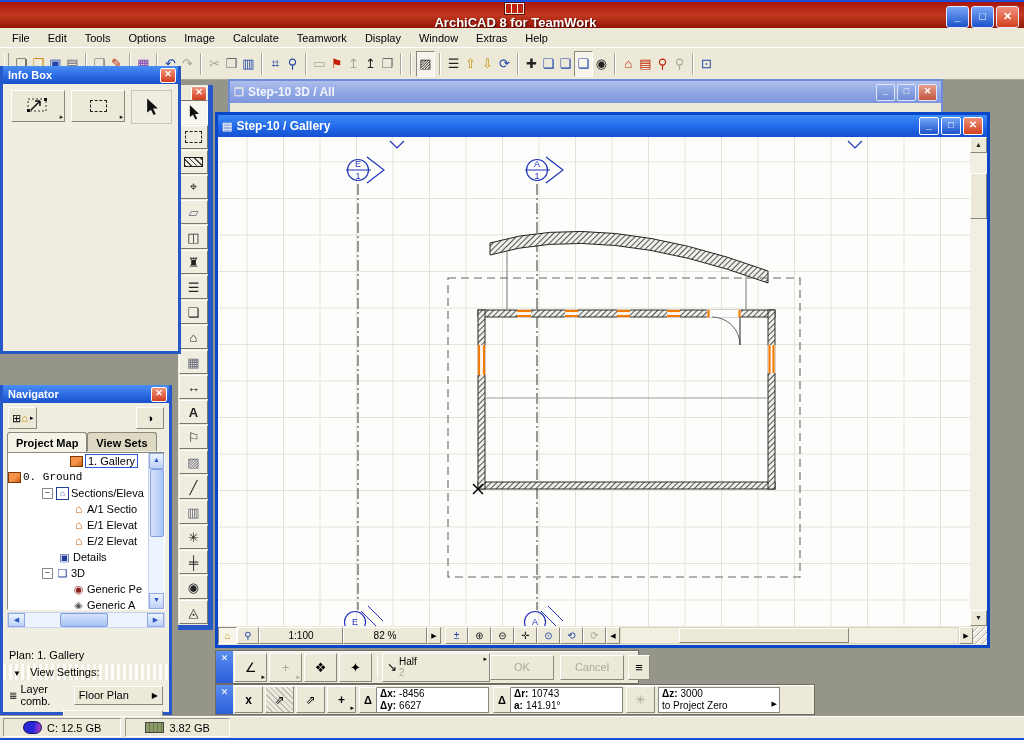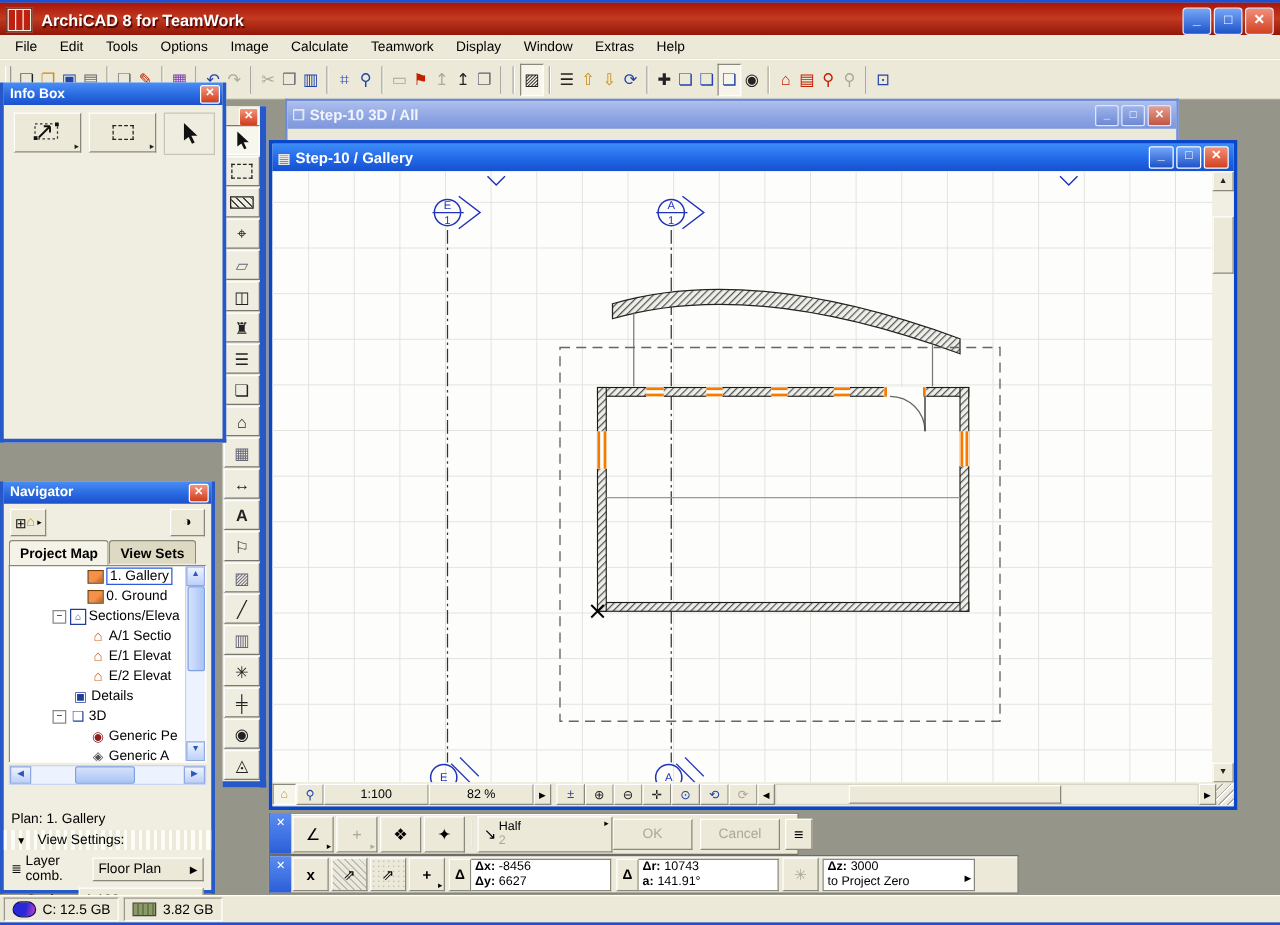--- a/index.html
+++ b/index.html
@@ -1,21 +1,21 @@
 <!DOCTYPE html>
 <html><head>
 <meta charset="utf-8">
 <style>
   html,body{margin:0;padding:0;background:#555;}
   .screen{position:relative;width:1024px;height:740px;background:#96958a;overflow:hidden;
           font-family:"Liberation Sans",sans-serif;font-size:11px;color:#000;}
   
   .titlebar{position:absolute;left:0;top:0;width:1024px;height:28px;
     background:linear-gradient(180deg,#a81408 0%,#c23a20 45%,#8c1004 100%);
-    border-top:2px solid #1d4ed8;display:flex;align-items:center;}
+    border-top:2px solid #1d4ed8;display:flex;align-items:center;flex-direction:column;}
   .app-icon{width:17px;height:16px;margin-left:5px;background:#f4f0e0;border:1px solid #5a0c04;
     display:flex;gap:1px;align-items:stretch;padding:1px;}
   .app-icon i{flex:1;background:#c02010;}
   .title-text{color:#fff;font-weight:bold;font-size:13px;margin-left:7px;text-shadow:1px 1px 1px #400;}
   .winbtns{position:absolute;right:5px;top:4px;display:flex;gap:2px;}
   .wbtn{width:21px;height:20px;border-radius:3px;border:1px solid #e8e8ff;color:#fff;font-weight:bold;
     font-size:11px;line-height:18px;text-align:center;}
   .wbtn.b-blue{background:linear-gradient(180deg,#76a7f8,#1d52c8);}
   .wbtn.b-red{background:linear-gradient(180deg,#f0907a,#d2411f);}
   
@@ -137,21 +137,21 @@
     display:flex;flex-direction:column;justify-content:center;padding:0 3px;font-size:10px;line-height:12px;}
   .dfields b{margin-right:3px;}
   .hatchbg{background-image:repeating-linear-gradient(45deg,#bbb 0 1px,transparent 1px 4px);}
   .gridbg{background-image:radial-gradient(#999 0.5px,transparent 0.6px);background-size:4px 4px;}
   
   .statusbar{position:absolute;left:0;top:716px;width:1024px;height:22px;background:#ece9d8;
     border-top:1px solid #fff;display:flex;align-items:center;padding:0 3px;box-sizing:border-box;gap:4px;}
   .smsg{flex:1;height:17px;border:1px solid;border-color:#9a988c #fff #fff #9a988c;
     display:flex;align-items:center;padding:0 5px;}
   .sbox{height:17px;border:1px solid;border-color:#9a988c #fff #fff #9a988c;
-    display:flex;align-items:center;padding:0 6px;gap:5px;}
+    display:flex;align-items:center;padding:0 19px;gap:5px;}
   .disk-ic{width:17px;height:11px;border-radius:45%/60%;background:linear-gradient(100deg,#2828d8 55%,#c840c8);
     border:1px solid #101060;}
   .chip-ic{width:17px;height:9px;background:repeating-linear-gradient(90deg,#8c9a6a 0 3px,#6a7a4a 3px 4px);
     border:1px solid #444;}
   .bottomedge{position:absolute;left:0;top:738px;width:1024px;height:2px;background:#1d4ed8;}
   svg text{font-family:"Liberation Sans",sans-serif;}
 </style>
 </head>
 <body>
 
@@ -603,21 +603,21 @@
       <span class="tab on">Project Map</span>
       <span class="tab">View Sets</span>
     </div>
     <div class="tree">
       <div class="titem" style="padding-left:62px;">
         <span class="ti-ic">
             <span class="story-ic"></span>
           </span>
         <span class="sel-label">1. Gallery</span>
       </div>
-      <div class="titem" style="padding-left:62px;">
+      <div class="titem" style="font-family:Liberation Mono, monospace;">
         <span class="ti-ic">
             <span class="story-ic"></span>
           </span>
         <span>0. Ground</span>
       </div>
       <div class="titem" style="padding-left:34px;">
         <span class="exp">−</span>
         <span class="ti-ic" style="color:#223e99;border:1px solid #223e99;width:11px;height:11px;font-size:8px;align-items:center;">⌂</span>
         <span>Sections/Eleva</span>
       </div>

